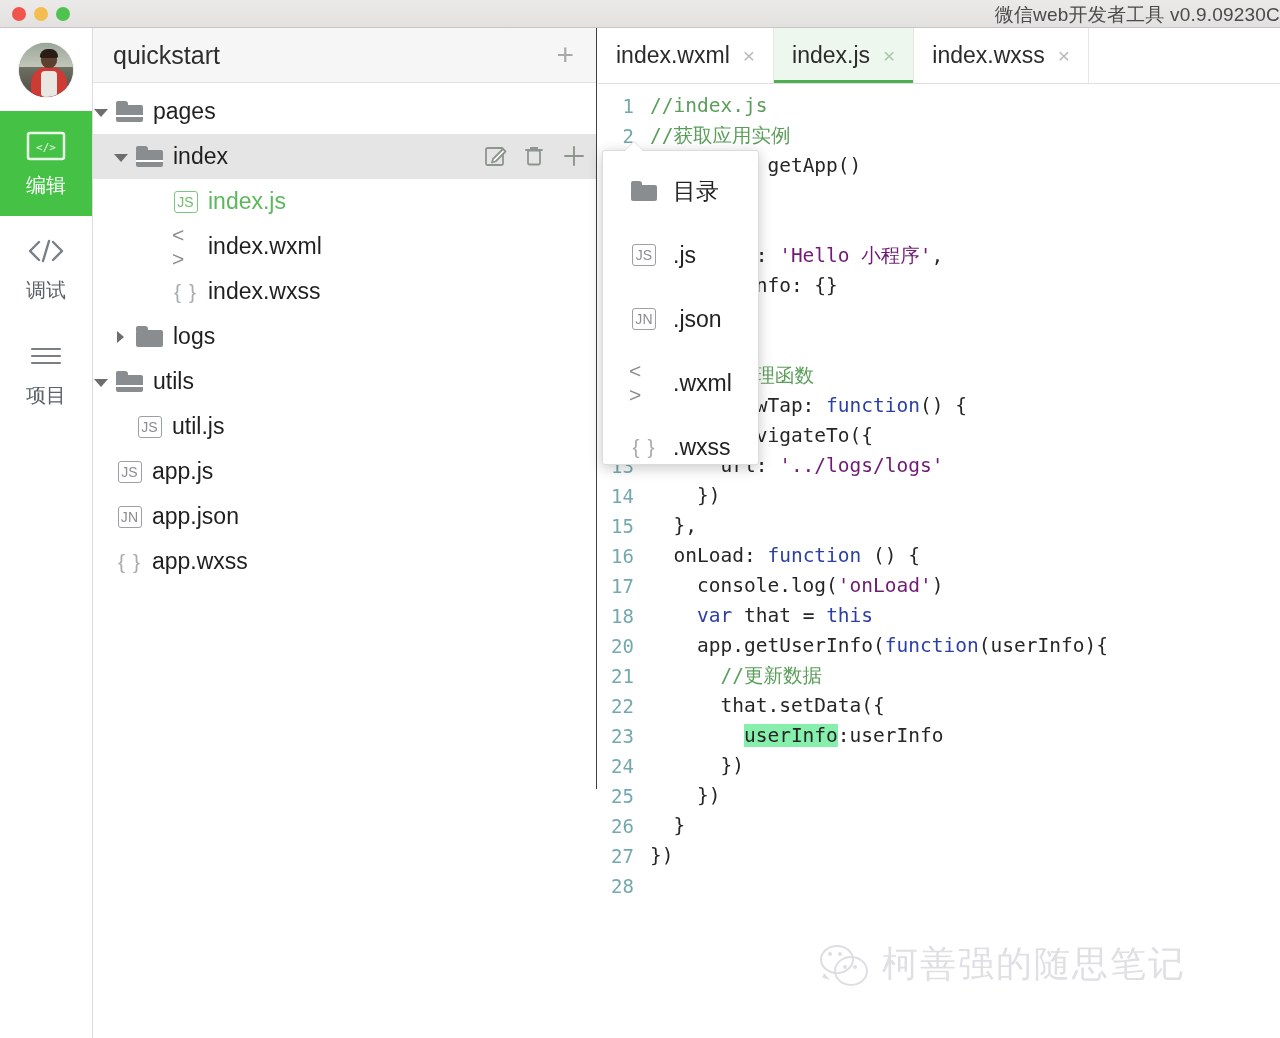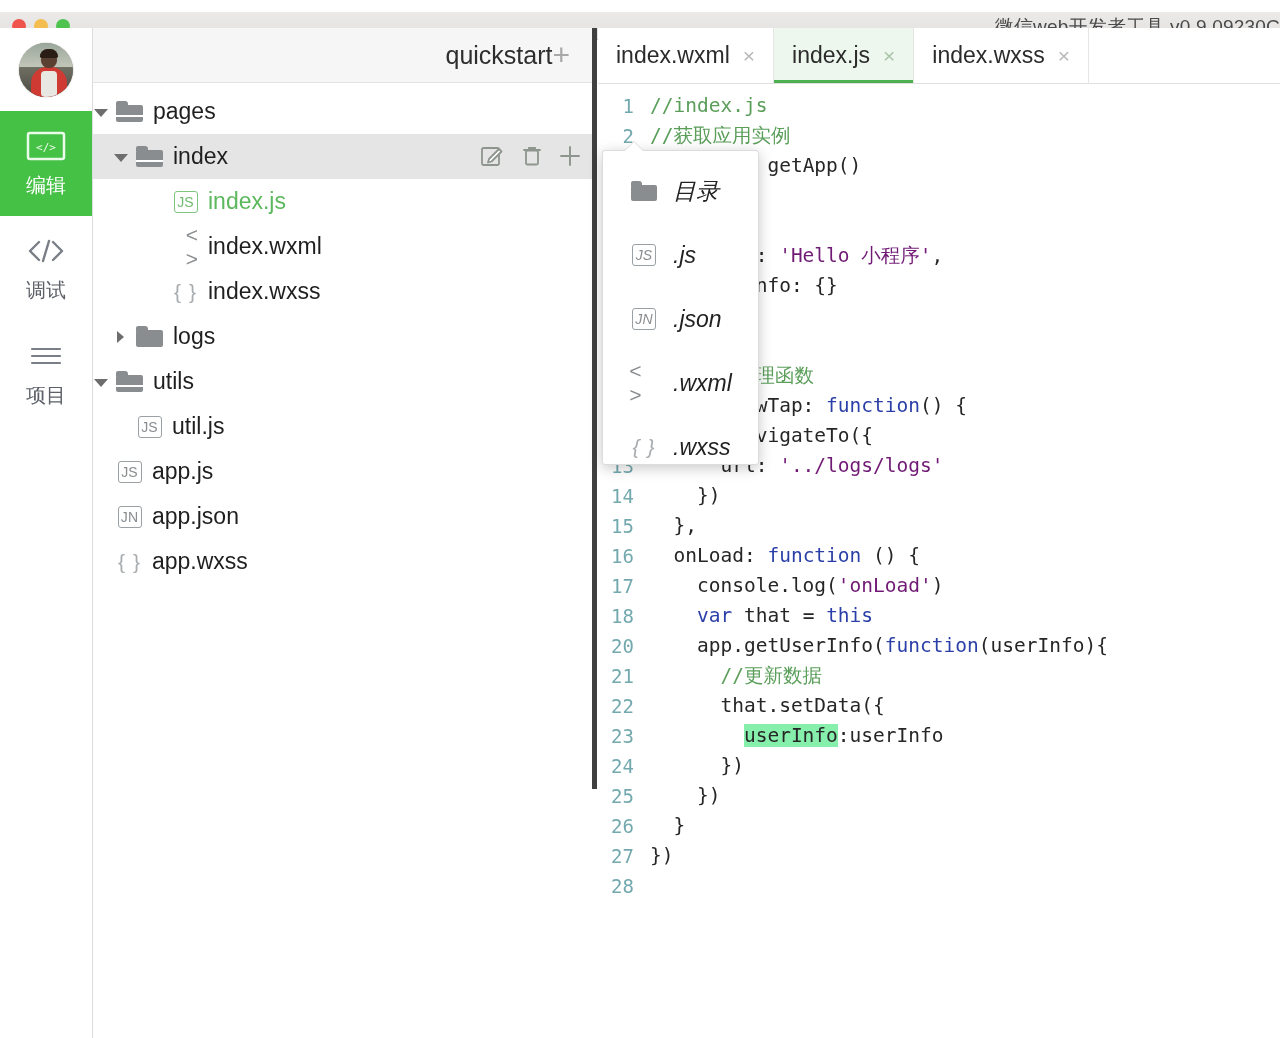--- a/index.html
+++ b/index.html
@@ -17,21 +17,20 @@
     background: #fff;
   }
 
   
   .titlebar {
     position: absolute; left: 0; top: 0;
     width: 1280px; height: 28px;
     background: linear-gradient(#eceae9, #e3e1e0);
     border-bottom: 1px solid #c9c7c6;
     box-sizing: border-box;
-    margin-top: 12px;
   }
   .traffic { position: absolute; top: 7px; left: 12px; display: flex; gap: 8px; }
   .dot { width: 14px; height: 14px; border-radius: 50%; }
   .dot.red { background: #f0554d; }
   .dot.yellow { background: #f4bd4f; }
   .dot.green { background: #4fc34f; }
   .window-title {
     position: absolute; right: 0px; top: 2px;
     font-size: 19px; color: #4a4a4a; white-space: nowrap;
     letter-spacing: .2px;
@@ -74,23 +73,22 @@
     color: #5c6068; font-size: 20px;
   }
   .rail-item.active { background: #45c145; color: #ffffff; }
   .rail-icon { display: block; height: 34px; display:flex; align-items:center; }
 
   
   .panel {
     position: absolute; left: 93px; top: 28px;
     width: 504px; height: 761px;
     background: #ffffff;
-    border-right: 5px solid #404040;
+    border-right: 1px solid #404040;
     box-sizing: border-box;
-    text-align: right;
   }
   .panel-head {
     height: 55px; background: #f6f6f6;
     border-bottom: 1px solid #e2e2e2;
     display: flex; align-items: center;
     padding: 0 22px 0 20px;
     box-sizing: border-box;
   }
   .panel-title { font-size: 25px; color: #2e2e2e; flex: 1; }
   .panel-add { font-size: 30px; color: #a9a9a9; line-height: 1; font-weight: 300;
@@ -216,21 +214,20 @@
   .menu::before {
     content:""; position:absolute; left: 22px; top: -9px;
     border-left: 9px solid transparent; border-right: 9px solid transparent;
     border-bottom: 9px solid #ffffff;
     filter: drop-shadow(0 -1px 0 #dcdcdc);
   }
   .menu-item {
     height: 64px; display: flex; align-items: center;
     padding-left: 26px; font-size: 23px; color: #222;
     font-family: "Liberation Sans", "DejaVu Sans", sans-serif;
-    font-style: italic;
   }
   .menu-item .mi-ico {
     width: 30px; margin-right: 14px; flex: none;
     display: inline-flex; align-items: center; justify-content: center;
   }
   .mfolder { width: 26px; height: 20px; position: relative; }
   .mfolder::before { content:""; position:absolute; left:0; top:0;
     width:11px; height:5px; background:#8a8d8f; border-radius:2px 3px 0 0; }
   .mfolder::after { content:""; position:absolute; left:0; top:4px;
     width:26px; height:16px; background:#8a8d8f; border-radius:2px; }
@@ -568,14 +565,25 @@
         <span>.wxml</span>
       </div>
       <div class="menu-item">
         <span class="mi-ico">
           <span class="brace">{ }</span>
         </span>
         <span>.wxss</span>
       </div>
     </div>
 
+  <div class="watermark">
+    <span class="wx-logo">
+      <span class="wx-b1"></span>
+      <span class="eye" style="left:8px;  top:7px;"></span>
+      <span class="eye" style="left:18px; top:7px;"></span>
+      <span class="wx-b2"></span>
+      <span class="eye" style="left:23px; top:20px;"></span>
+      <span class="eye" style="left:33px; top:20px;"></span>
+    </span>
+    <span class="wm-text">柯善强的随思笔记</span>
+  </div>
 
 </div>
 
 </body></html>

